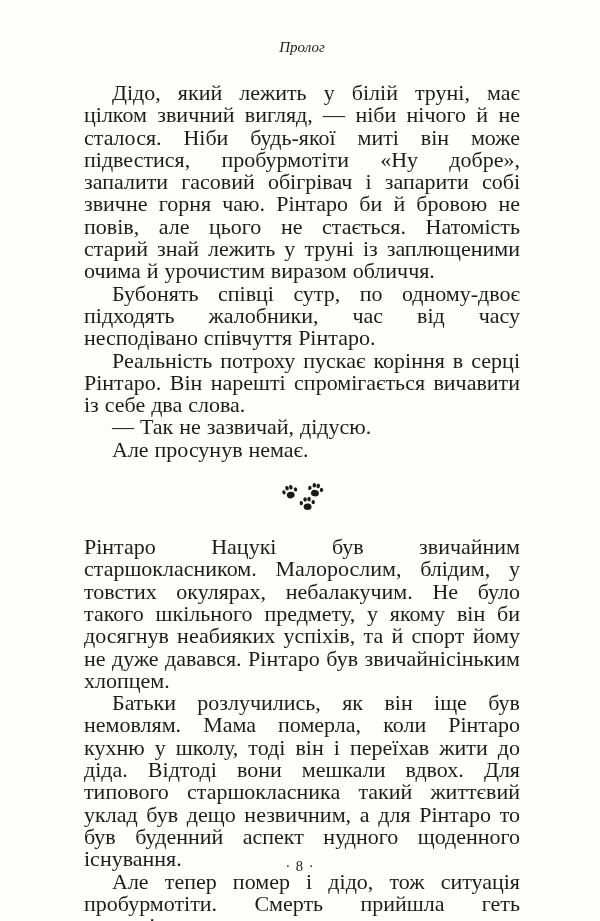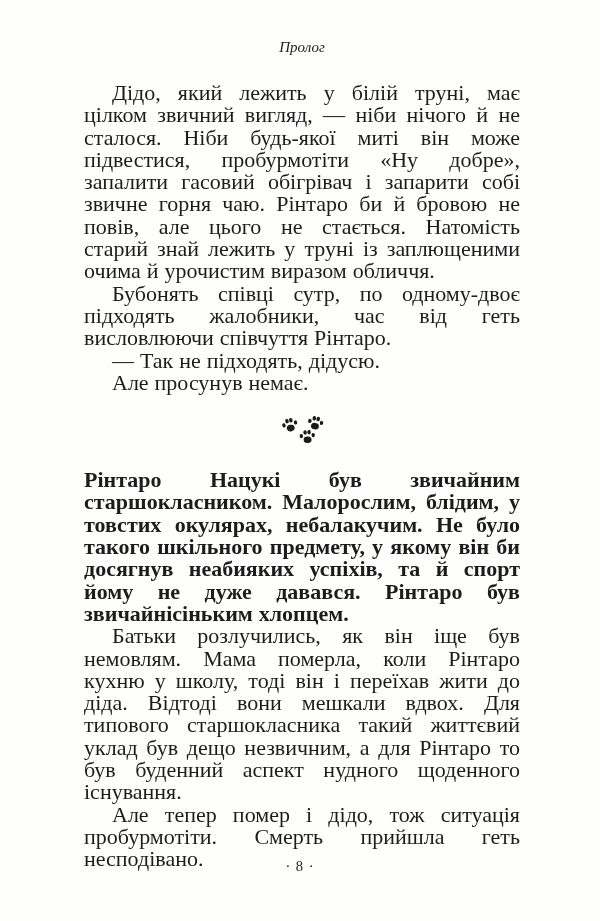--- a/index.html
+++ b/index.html
@@ -29,21 +29,20 @@
   .text-block p {
     margin: 0;
     font-size: 22px;
     line-height: 22.3px;
     text-align: justify;
     text-indent: 28px;
     word-spacing: 0.02em;
   }
   .text-block p.no-indent {
     text-indent: 0;
-    font-weight: bold;
   }
   .divider {
     display: flex;
     flex-direction: column;
     align-items: center;
     margin: 14px 0 15px 0;
     height: 46px;
     justify-content: center;
   }
   .paw-row {
@@ -72,22 +71,23 @@
 </head>
 <body>
 
 <div class="page">
 
   <div class="running-head">Пролог</div>
 
   <div class="text-block">
 
     <p>Дідо, який лежить у білій труні, має цілком звичний вигляд, — ніби нічого й не сталося. Ніби будь-якої миті він може підвестися, пробурмотіти «Ну добре», запалити гасовий обігрівач і запарити собі звичне горня чаю. Рінтаро би й бровою не повів, але цього не стається. Натомість старий знай лежить у труні із заплющеними очима й урочистим виразом обличчя.</p>
-    <p>Бубонять співці сутр, по одному-двоє підходять жалобники, час від геть висловлюючи співчуття Рінтаро.</p>
-    <p>— Так не підходять, дідусю.</p>
+    <p>Бубонять співці сутр, по одному-двоє підходять жалобники, час від часу несподівано співчуття Рінтаро.</p>
+    <p>Реальність потроху пускає коріння в серці Рінтаро. Він нарешті спромігається вичавити із себе два слова.</p>
+    <p>— Так не зазвичай, дідусю.</p>
     <p>Але просунув немає.</p>
 
     <div class="divider">
       <div class="paw-row">
         <span class="paw paw-1">
           <svg width="17" height="16" viewBox="0 0 24 22" fill="#1a1a1a" xmlns="http://www.w3.org/2000/svg">
             <ellipse cx="12" cy="15.5" rx="5.6" ry="4.6"></ellipse>
             <ellipse cx="3.6" cy="9.5" rx="2.4" ry="3"></ellipse>
             <ellipse cx="9.2" cy="4.8" rx="2.5" ry="3.2"></ellipse>
             <ellipse cx="14.8" cy="4.8" rx="2.5" ry="3.2"></ellipse>

